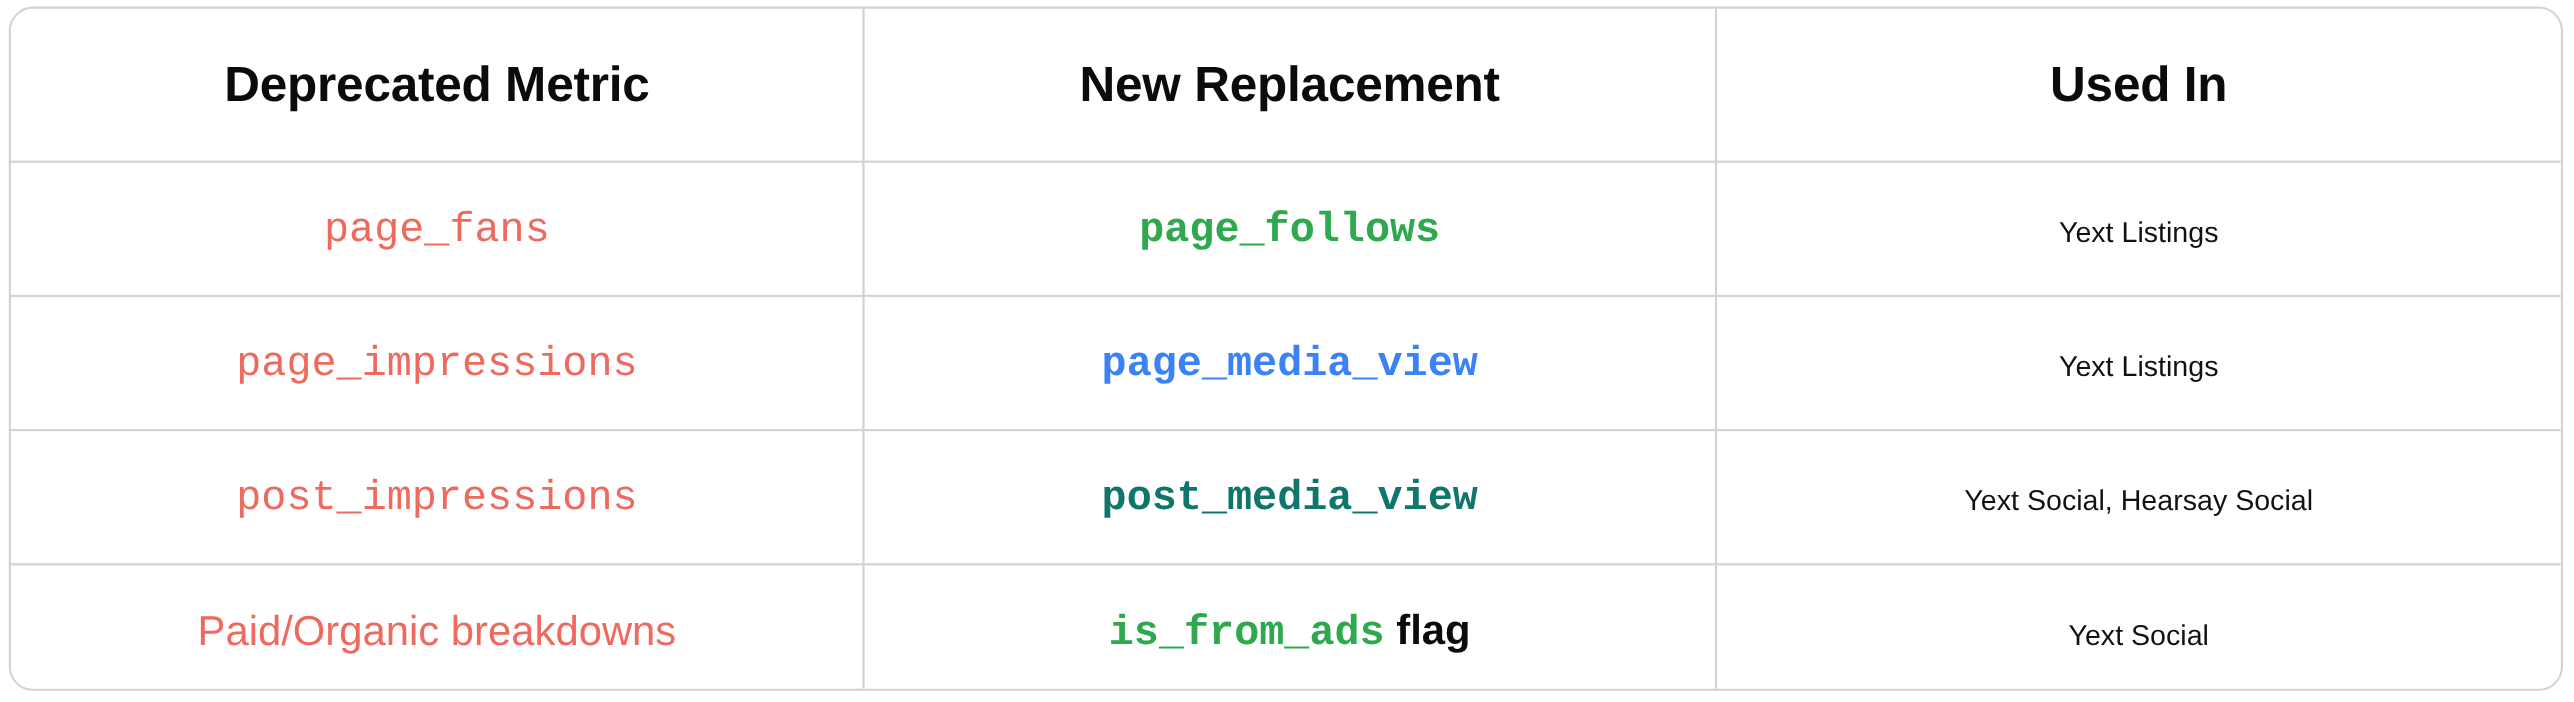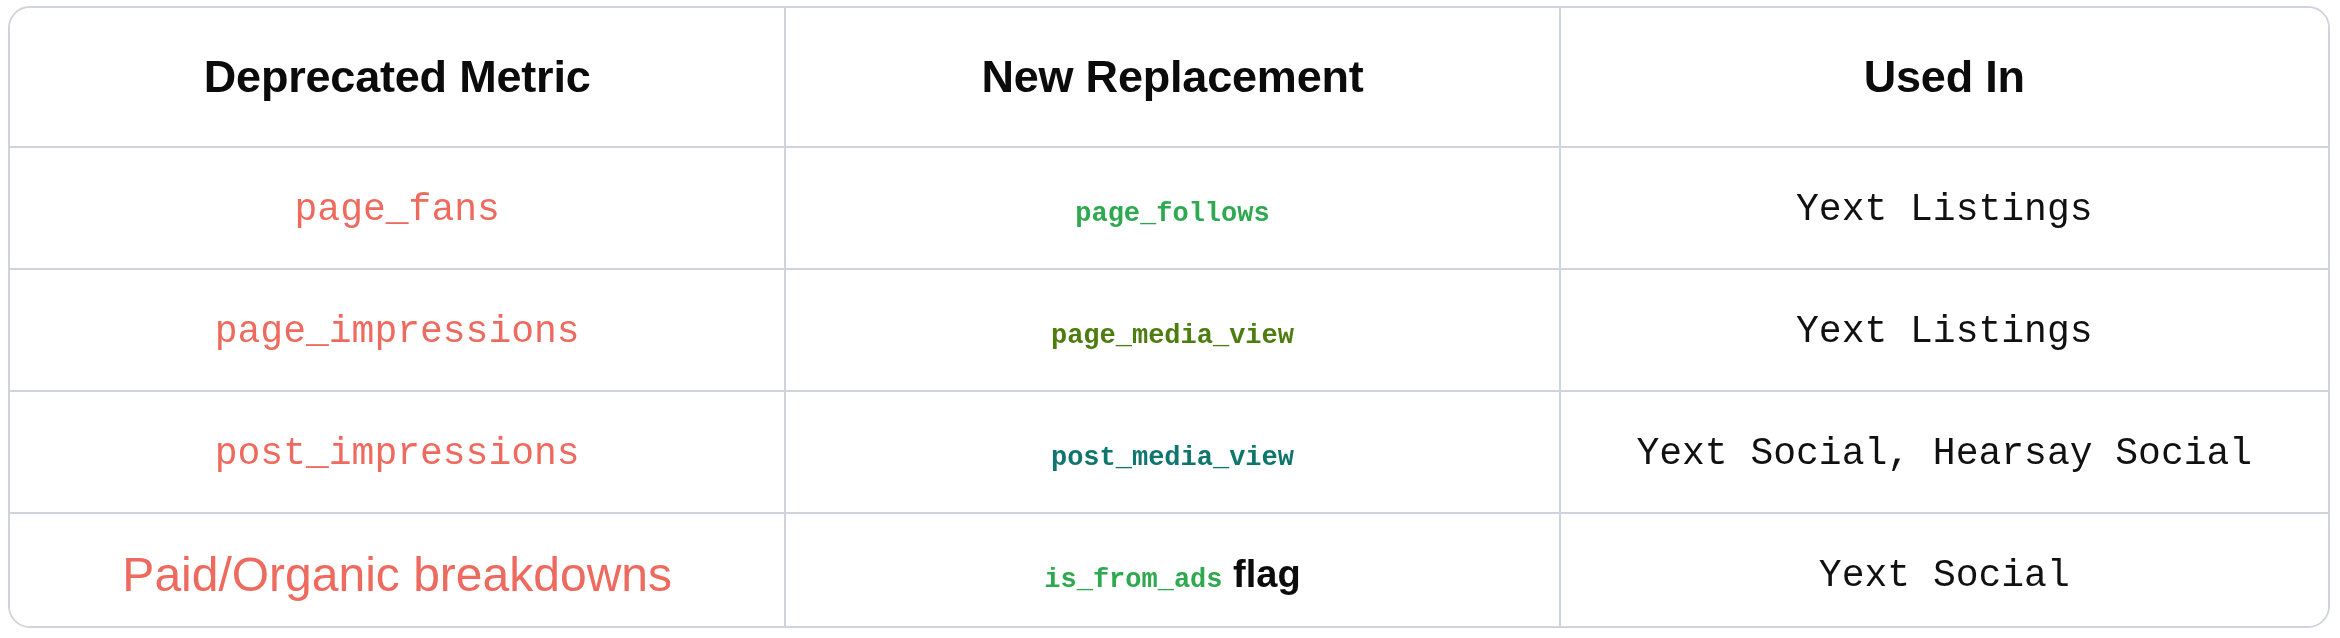--- a/index.html
+++ b/index.html
@@ -72,39 +72,39 @@
     font-weight: normal;
   }
 
   .cell-old.style-mono {
     font-family: "Liberation Mono", "DejaVu Sans Mono", monospace;
     font-size: 38px;
     font-weight: normal;
   }
   .cell-old.style-sans {
     font-family: "Liberation Sans", sans-serif;
-    font-size: 48px;
+    font-size: 38px;
     font-weight: normal;
     margin-top: 12px;
   }
   .cell-new.style-mono {
     font-family: "Liberation Mono", "DejaVu Sans Mono", monospace;
-    font-size: 27px;
+    font-size: 38px;
     font-weight: bold;
   }
   .suffix-sans {
     font-family: "Liberation Sans", sans-serif;
     font-weight: bold;
     font-size: 38px;
     color: #0b0b0b;
     margin-top: 45px;
   }
   .cell-used {
-    font-family: Liberation Mono, monospace;
-    font-size: 38px;
+    font-family: Liberation Sans, sans-serif;
+    font-size: 26px;
     font-weight: normal;
     color: #111111;
   }
 </style>
 </head>
 <body>
 
 <div class="table-wrap" style="border-color: rgb(206, 212, 218); background: rgb(255, 255, 255);">
   <table class="metric-table">
     <colgroup>
@@ -120,21 +120,21 @@
       </tr>
     </thead>
     <tbody>
         <tr>
           <td style="border-right-color: rgb(206, 212, 218); border-bottom-color: rgb(206, 212, 218); margin-top: 28px;"><span class="cell-old style-mono" style="color: rgb(238, 106, 94);">page_fans</span></td>
           <td style="border-right-color: rgb(206, 212, 218); border-bottom-color: rgb(206, 212, 218);"><span class="cell-new style-mono" style="color: rgb(46, 169, 79);">page_follows</span></td>
           <td style="border-right-color: rgb(206, 212, 218); border-bottom-color: rgb(206, 212, 218);"><span class="cell-used" style="color: rgb(17, 17, 17);">Yext Listings</span></td>
         </tr>
         <tr>
           <td style="border-right-color: rgb(206, 212, 218); border-bottom-color: rgb(206, 212, 218);"><span class="cell-old style-mono" style="color: rgb(238, 106, 94);">page_impressions</span></td>
-          <td style="border-right-color: rgb(206, 212, 218); border-bottom-color: rgb(206, 212, 218);"><span class="cell-new style-mono" style="color: #4d7c0f;">page_media_view</span></td>
+          <td style="border-right-color: rgb(206, 212, 218); border-bottom-color: rgb(206, 212, 218);"><span class="cell-new style-mono" style="color: #3b82f6;">page_media_view</span></td>
           <td style="border-right-color: rgb(206, 212, 218); border-bottom-color: rgb(206, 212, 218);"><span class="cell-used" style="color: rgb(17, 17, 17);">Yext Listings</span></td>
         </tr>
         <tr>
           <td style="border-right-color: rgb(206, 212, 218); border-bottom-color: rgb(206, 212, 218);"><span class="cell-old style-mono" style="color: rgb(238, 106, 94);">post_impressions</span></td>
           <td style="border-right-color: rgb(206, 212, 218); border-bottom-color: rgb(206, 212, 218);"><span class="cell-new style-mono" style="color: #0f766e;">post_media_view</span></td>
           <td style="border-right-color: rgb(206, 212, 218); border-bottom-color: rgb(206, 212, 218);"><span class="cell-used" style="color: rgb(17, 17, 17);">Yext Social, Hearsay Social</span></td>
         </tr>
         <tr>
           <td style="border-right-color: rgb(206, 212, 218); border-bottom-color: rgb(206, 212, 218);"><span class="cell-old style-sans" style="color: rgb(238, 106, 94);">Paid/Organic breakdowns</span></td>
           <td style="border-right-color: rgb(206, 212, 218); border-bottom-color: rgb(206, 212, 218);"><span class="cell-new style-mono" style="color: rgb(46, 169, 79);">is_from_ads</span><span class="suffix-sans"> flag</span></td>

